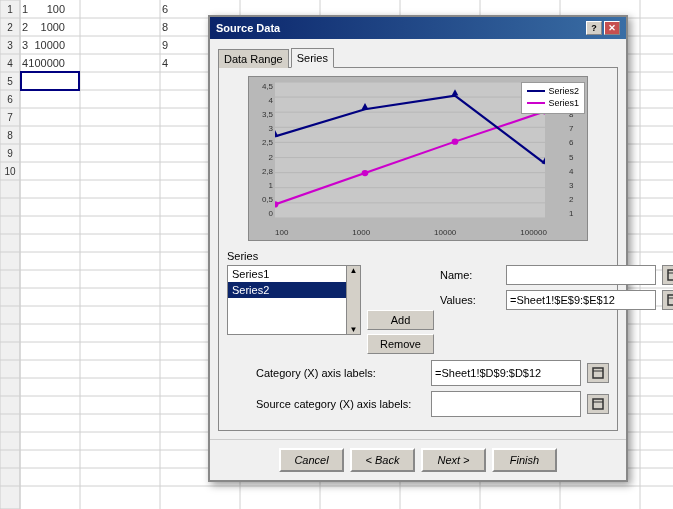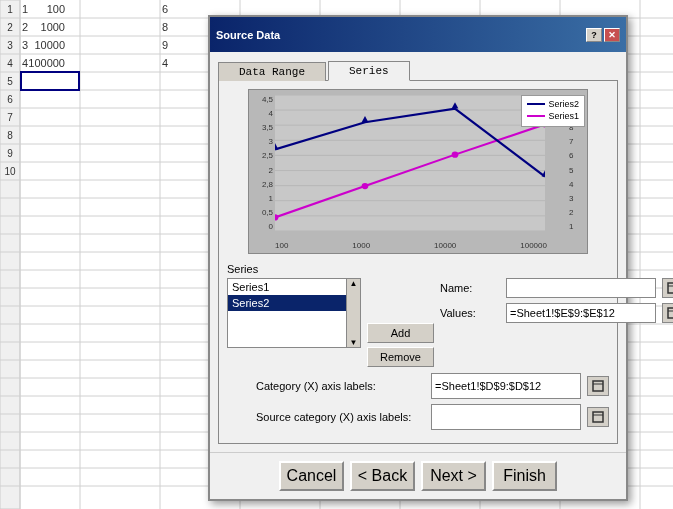--- a/index.html
+++ b/index.html
@@ -33,21 +33,21 @@
       box-shadow: 3px 3px 8px rgba(0,0,0,0.4);
     }
 
     .dialog-titlebar {
       background: linear-gradient(to right, #0a246a, #3a6ea5);
       color: white;
       padding: 3px 6px;
       display: flex;
       align-items: center;
       justify-content: space-between;
-      height: 35px;
+      height: 22px;
     }
 
     .dialog-title {
       font-size: 11px;
       font-weight: bold;
       color: white;
     }
 
     .title-buttons {
       display: flex;
@@ -82,30 +82,29 @@
     }
 
     
     .tabs-row {
       display: flex;
       align-items: flex-end;
       margin-bottom: 0;
     }
 
     .tab {
-      padding: 3px 20px;
+      padding: 3px 5px;
       background: #d4d0c8;
       border: 1px solid #888;
       border-bottom: none;
       cursor: pointer;
       font-size: 11px;
       margin-right: 2px;
       position: relative;
       top: 1px;
-      font-family: Liberation Mono, monospace;
     }
 
     .tab-active {
       background: #f0f0f0;
       z-index: 2;
       border-bottom: 1px solid #f0f0f0;
       font-weight: normal;
     }
 
     
@@ -265,23 +264,24 @@
 
     .footer-btn {
       padding: 4px 4px;
       background: #d4d0c8;
       border: 2px solid;
       border-top-color: #fff;
       border-left-color: #fff;
       border-right-color: #888;
       border-bottom-color: #888;
       cursor: pointer;
-      font-size: 16px;
+      font-size: 11px;
       min-width: 65px;
       text-align: center;
+      font-style: italic;
     }
   </style>
 </head>
 <body>
 
 <div class="spreadsheet">
 
   <svg width="673" height="509" style="position:absolute;top:0;left:0;">
 
     <rect x="0" y="0" width="20" height="509" fill="#f0f0f0" stroke="#ccc"></rect>

